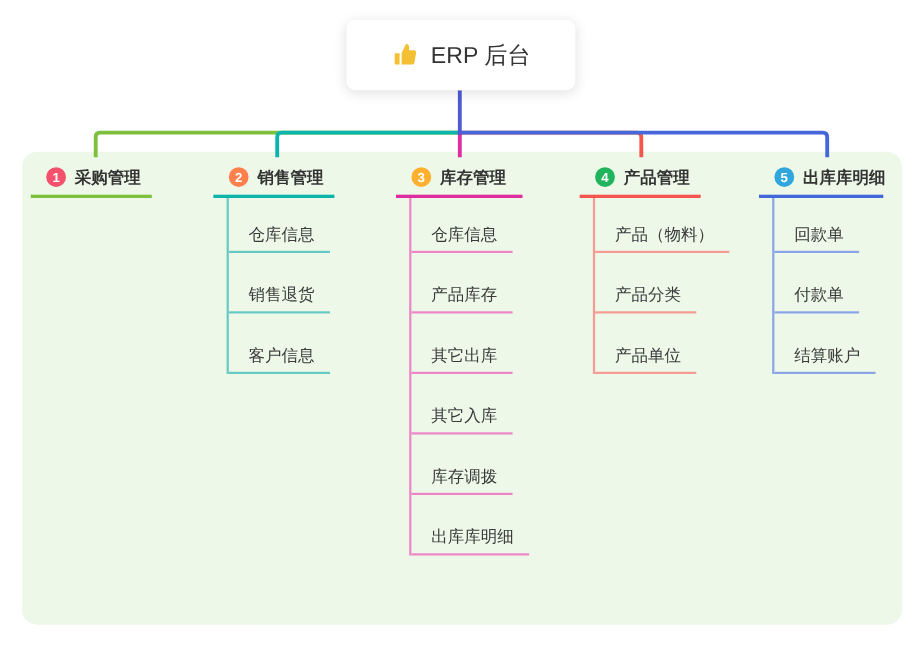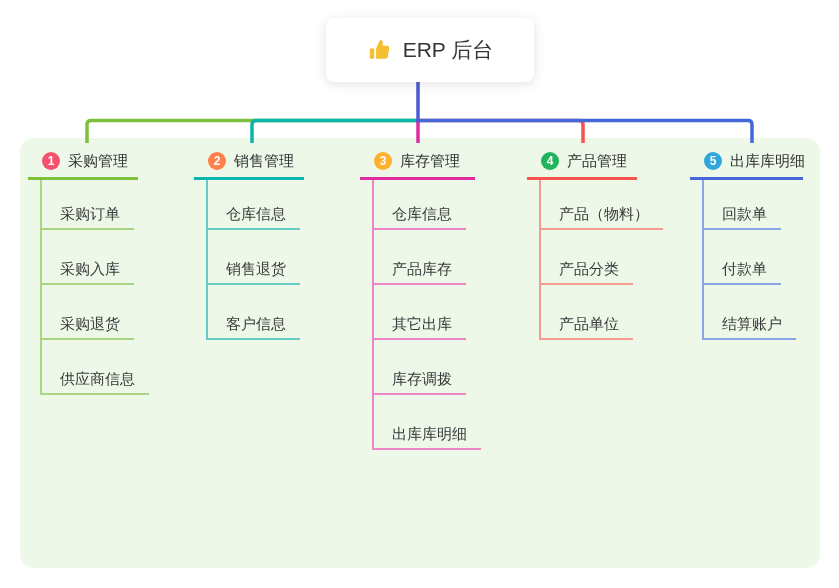--- a/index.html
+++ b/index.html
@@ -1,21 +1,21 @@
 <!DOCTYPE html>
 <html><head>
 <meta charset="utf-8">
 <style>
   html,body{margin:0;padding:0;background:#ffffff;}
   body{font-family:"Liberation Sans","DejaVu Sans",sans-serif;}
   #canvas{position:relative;width:839px;height:588px;background:#ffffff;overflow:hidden;}
 
   
   .root-node{
-    position:absolute;left:326px;top:18px;width:208px;height:64px;
+    position:absolute;left:315px;top:18px;width:208px;height:64px;
     background:#ffffff;border-radius:8px;
     box-shadow:0 2px 12px rgba(0,0,0,0.12);
     display:flex;align-items:center;justify-content:center;gap:10px;
     font-size:21px;color:#333333;font-weight:500;z-index:3;
   }
   .root-node .thumb{display:inline-flex;width:26px;height:26px;}
 
   
   #connectors{position:absolute;left:0;top:0;width:839px;height:588px;pointer-events:none;z-index:1;}
   #connectors path{fill:none;stroke-width:3.5px;stroke-linecap:butt;}
@@ -36,21 +36,21 @@
 
   .branch-header{
     display:flex;align-items:center;gap:8px;height:32px;
     padding-left:14px;border-bottom:3px solid var(--line);cursor:default;
   }
   .badge{
     width:18px;height:18px;border-radius:50%;background:var(--badge);
     color:#ffffff;font-size:12px;font-weight:bold;line-height:18px;
     text-align:center;flex:0 0 auto;
   }
-  .branch-label{font-size:15px;font-weight:400;color:#333333;white-space:nowrap;}
+  .branch-label{font-size:15px;font-weight:700;color:#333333;white-space:nowrap;}
 
   .children{
     list-style:none;margin:0 0 0 12px;padding:0;
     border-left:2px solid var(--child-line);
   }
   .children li{
     width:max-content;
     padding:29px 14px 4px 18px;
     border-bottom:2px solid var(--child-line);
     font-size:15px;line-height:20px;color:#3a3a3a;white-space:nowrap;
@@ -80,26 +80,20 @@
       </svg>
     </span>
     <span>ERP 后台</span>
   </div>
 
   <div class="branch" data-branch="0" style="--line: #7cc03c; --badge: #f4516c; --child-line: #aad582;">
     <div class="branch-header">
       <span class="badge">1</span>
       <span class="branch-label">采购管理</span>
     </div>
-    <ul class="children">
-        <li>采购订单</li>
-        <li>采购入库</li>
-        <li>采购退货</li>
-        <li>供应商信息</li>
-      </ul>
   </div>
 
   <div class="branch" data-branch="1" style="--line: #0cb5ab; --badge: #ff7f4d; --child-line: #66cac2;">
     <div class="branch-header">
       <span class="badge">2</span>
       <span class="branch-label">销售管理</span>
     </div>
     <ul class="children">
         <li>仓库信息</li>
         <li>销售退货</li>
@@ -109,20 +103,21 @@
 
   <div class="branch" data-branch="2" style="--line: #dd2da0; --badge: #ffb02e; --child-line: #ee85c6;">
     <div class="branch-header">
       <span class="badge">3</span>
       <span class="branch-label">库存管理</span>
     </div>
     <ul class="children">
         <li>仓库信息</li>
         <li>产品库存</li>
         <li>其它出库</li>
+        <li>其它入库</li>
         <li>库存调拨</li>
         <li>出库库明细</li>
       </ul>
   </div>
 
   <div class="branch" data-branch="3" style="--line: #f5544f; --badge: #22b45c; --child-line: #f59b93;">
     <div class="branch-header">
       <span class="badge">4</span>
       <span class="branch-label">产品管理</span>
     </div>

